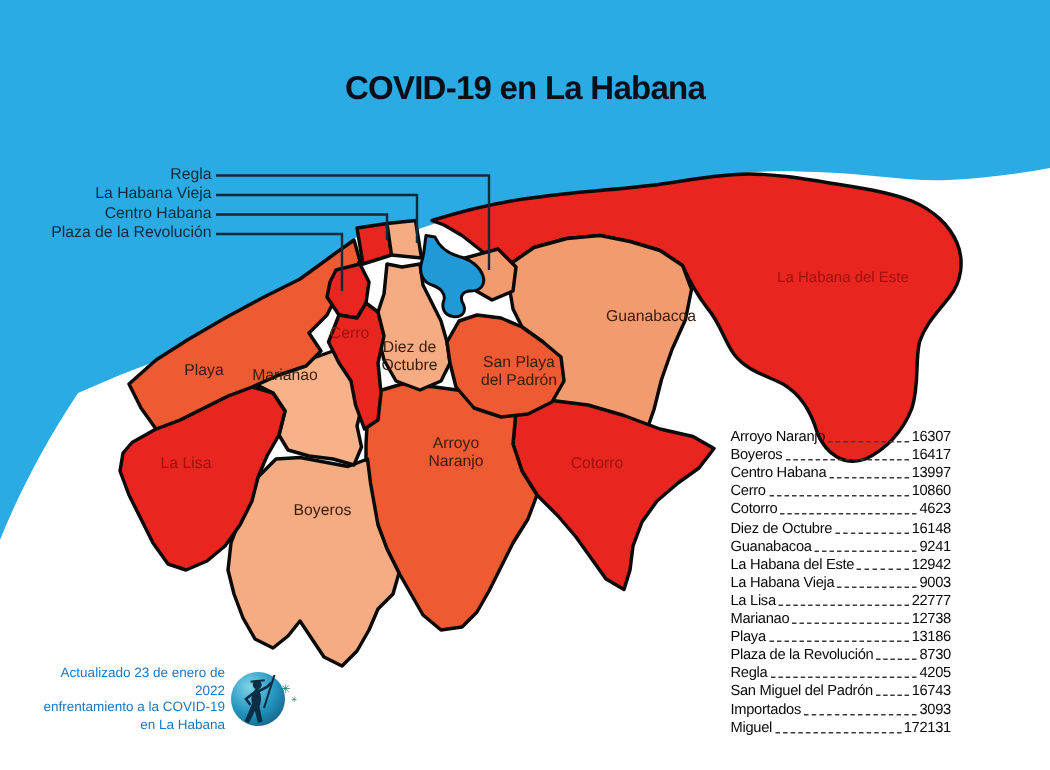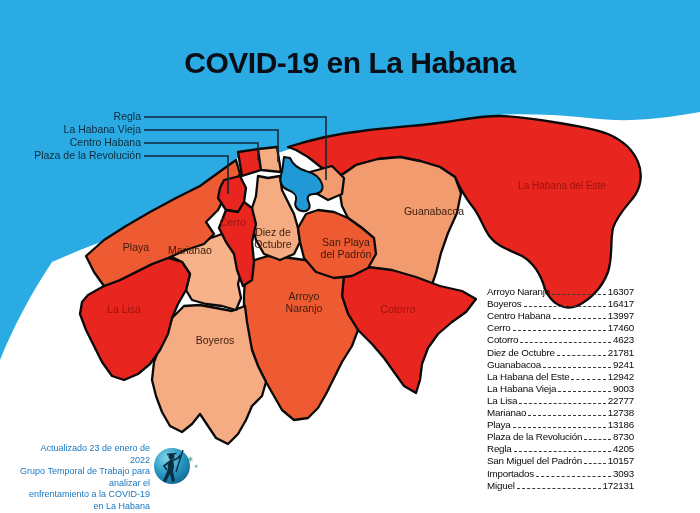--- a/index.html
+++ b/index.html
@@ -3,21 +3,21 @@
 <meta charset="utf-8">
 <style>
   html,body{margin:0;padding:0;background:#e9e9e9;}
   .canvas{
     position:relative;width:700px;height:513px;background:#ffffff;
     overflow:hidden;font-family:"Liberation Sans",sans-serif;
   }
   svg.map{position:absolute;left:0;top:0;width:700px;height:513px;display:block;}
   .title{
     position:absolute;top:46px;left:0;right:0;text-align:center;
-    font-size:30px;font-weight:bold;color:#0b0e16;letter-spacing:-0.5px;
+    font-size:22px;font-weight:bold;color:#0b0e16;letter-spacing:-0.5px;
   }
   .callouts{position:absolute;left:0;top:110px;width:141px;}
   .callout{height:13px;line-height:13px;font-size:10.5px;color:#0e2b3d;text-align:right;}
   .mlabel{
     position:absolute;transform:translate(-50%,-50%);
     font-size:10.5px;line-height:11.5px;color:#3a1c0d;text-align:center;white-space:pre-line;
   }
   .mlabel.red{color:#9e130d;}
   .mlabel.small{font-size:10px;}
   .stats{position:absolute;left:487px;top:285px;width:147px;}
@@ -123,31 +123,31 @@
         <span class="val">16417</span>
       </div>
       <div class="srow">
         <span class="name">Centro Habana</span>
         <span class="leader"></span>
         <span class="val">13997</span>
       </div>
       <div class="srow">
         <span class="name">Cerro</span>
         <span class="leader"></span>
-        <span class="val">17460</span>
+        <span class="val">10860</span>
       </div>
       <div class="srow">
         <span class="name">Cotorro</span>
         <span class="leader"></span>
         <span class="val">4623</span>
       </div>
       <div class="srow">
         <span class="name">Diez de Octubre</span>
         <span class="leader"></span>
-        <span class="val">21781</span>
+        <span class="val">16148</span>
       </div>
       <div class="srow">
         <span class="name">Guanabacoa</span>
         <span class="leader"></span>
         <span class="val">9241</span>
       </div>
       <div class="srow">
         <span class="name">La Habana del Este</span>
         <span class="leader"></span>
         <span class="val">12942</span>
@@ -178,33 +178,32 @@
         <span class="val">8730</span>
       </div>
       <div class="srow">
         <span class="name">Regla</span>
         <span class="leader"></span>
         <span class="val">4205</span>
       </div>
       <div class="srow">
         <span class="name">San Miguel del Padrón</span>
         <span class="leader"></span>
-        <span class="val">10157</span>
+        <span class="val">16743</span>
       </div>
       <div class="srow">
         <span class="name">Importados</span>
         <span class="leader"></span>
         <span class="val">3093</span>
       </div>
       <div class="srow">
         <span class="name">Miguel</span>
         <span class="leader"></span>
         <span class="val">172131</span>
       </div>
     </div>
 
   <div class="credit">
     <div>Actualizado 23 de enero de 2022</div>
-    <div>Grupo Temporal de Trabajo para analizar el</div>
     <div>enfrentamiento a la COVID-19 en La Habana</div>
   </div>
 
 </div>
 
 </body></html>

